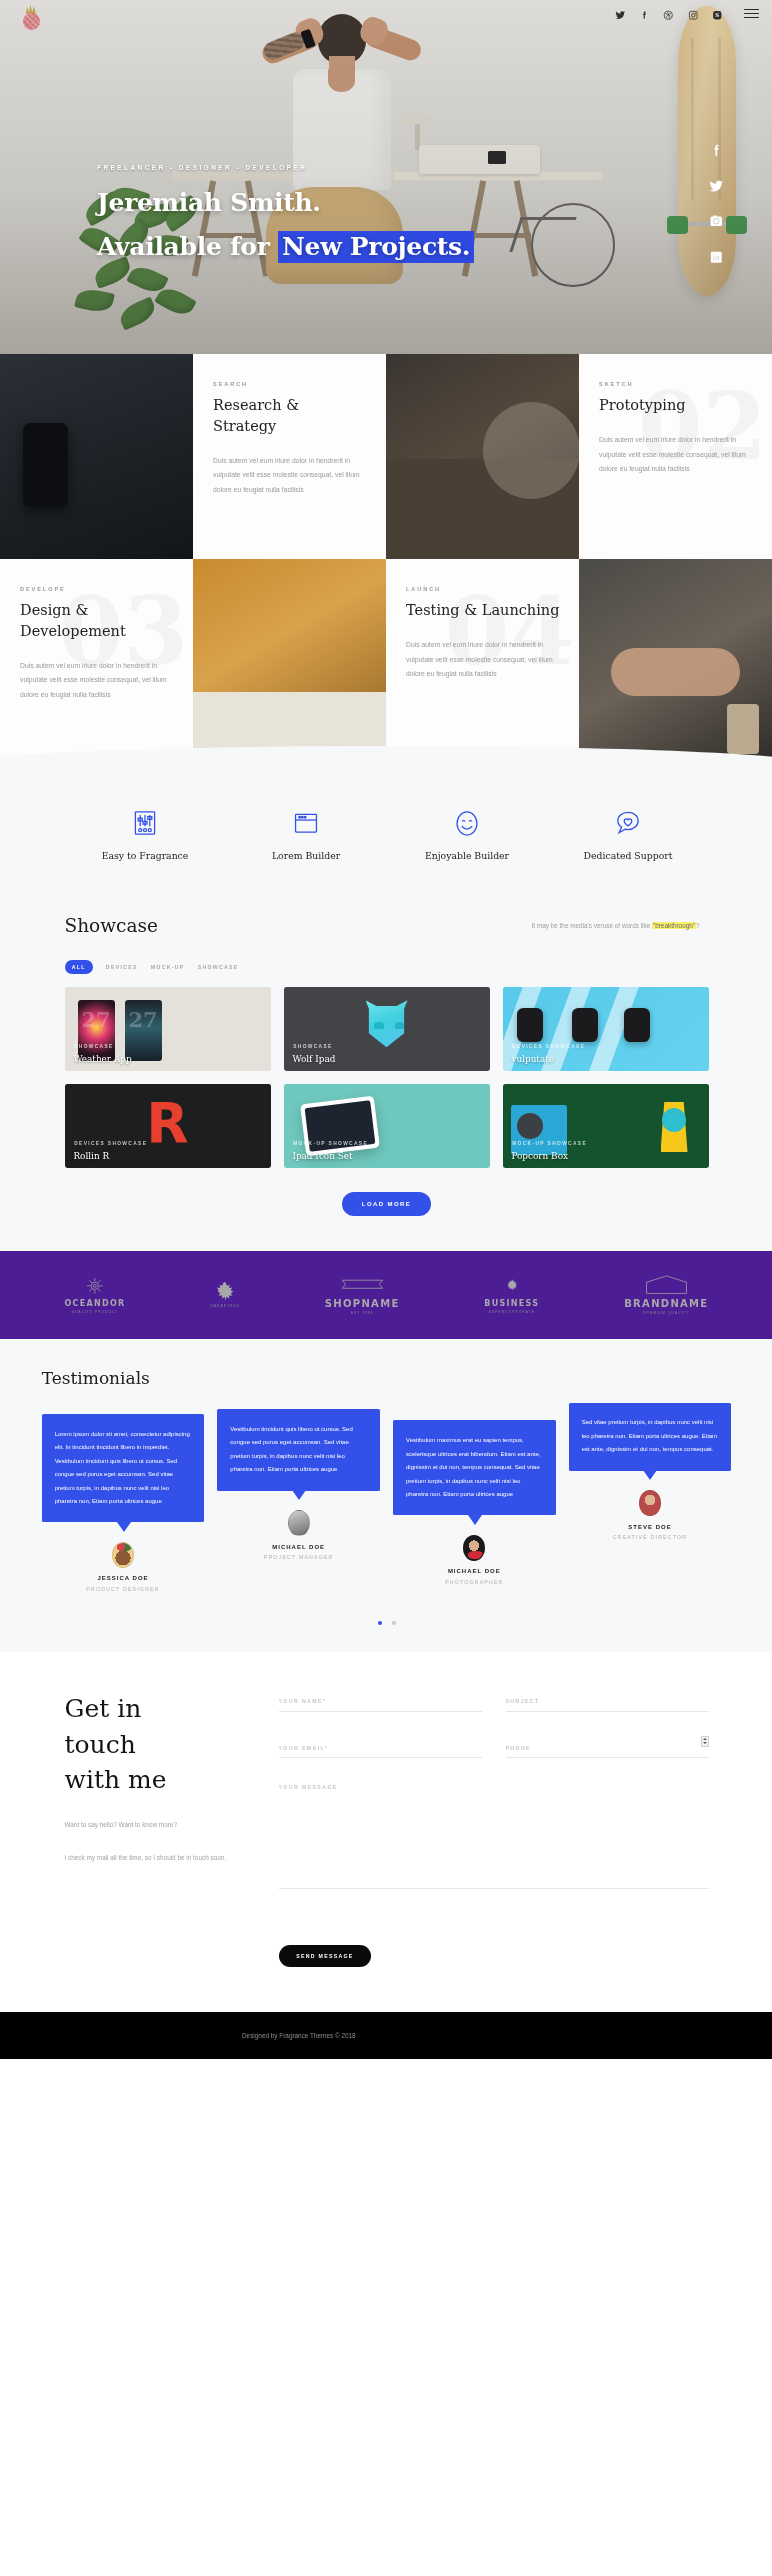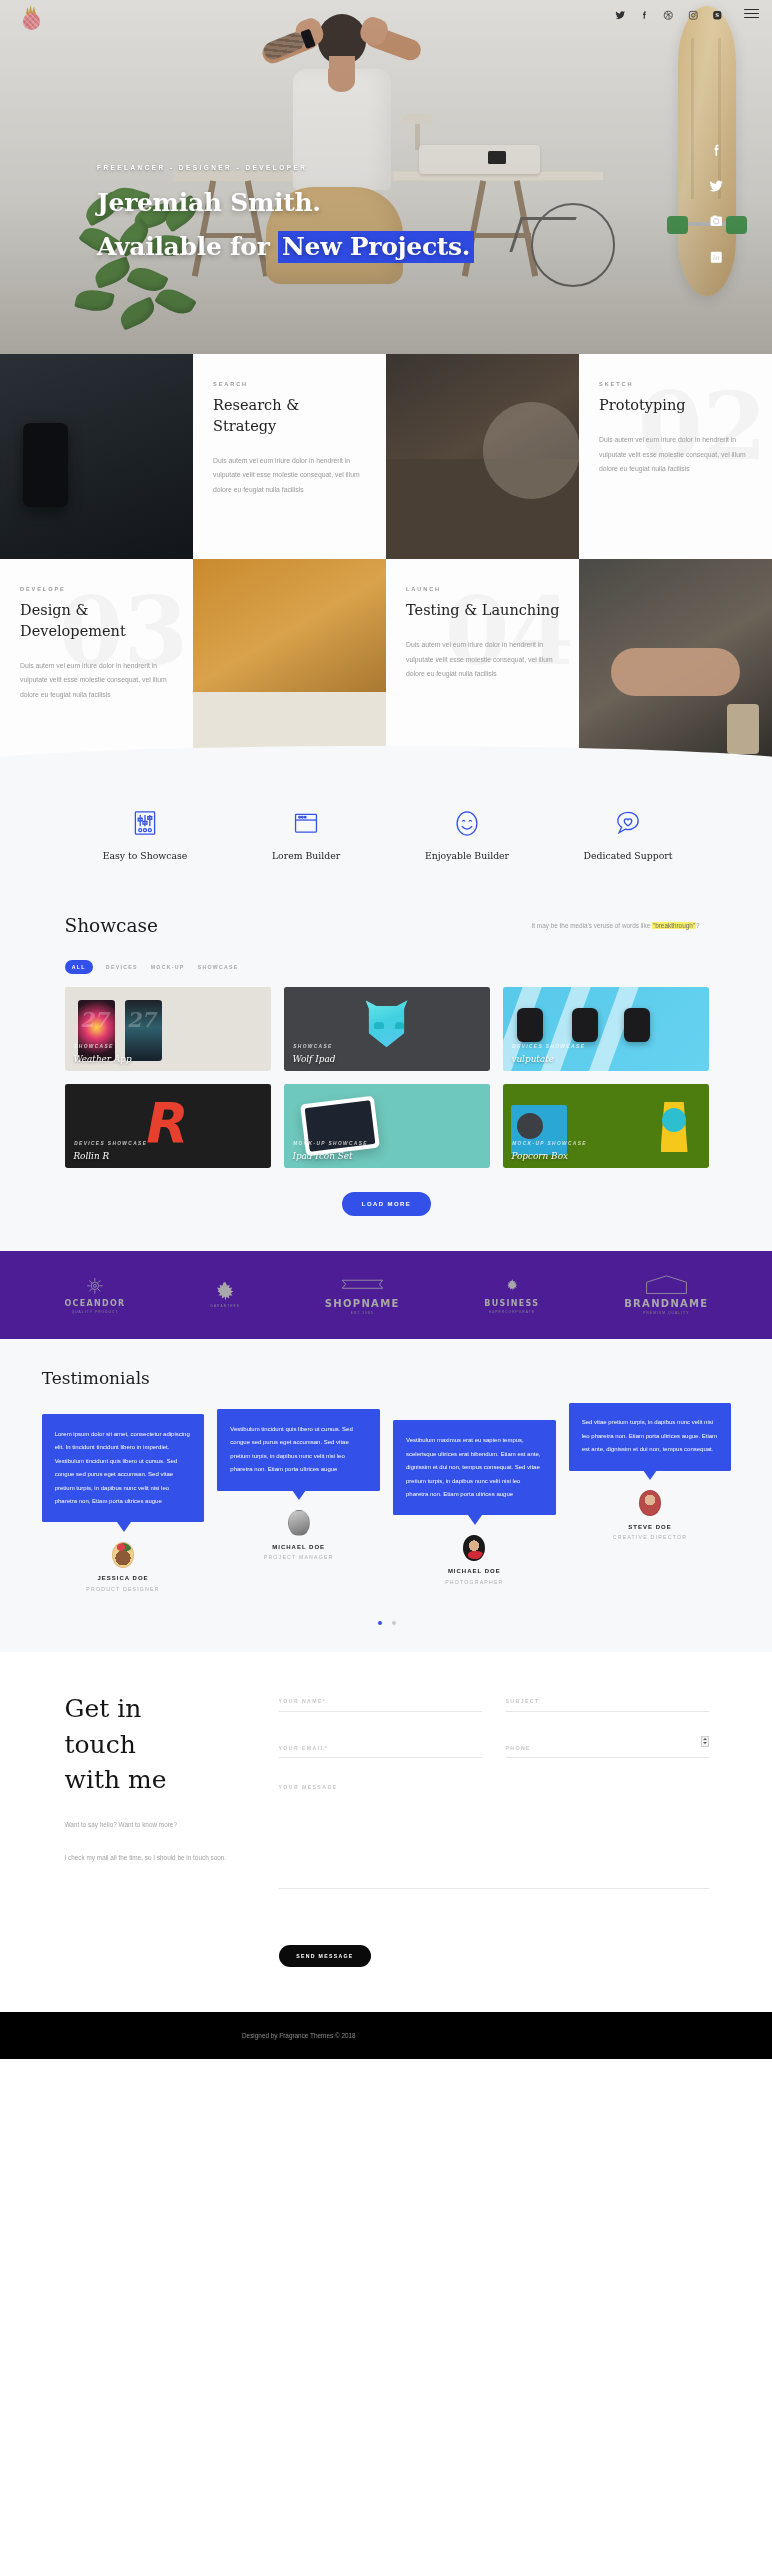--- a/index.html
+++ b/index.html
@@ -156,21 +156,21 @@
   .wrap { width:644px; margin:0 auto; }
   .sc-head { display:flex; align-items:flex-start; justify-content:space-between; margin-bottom:24px;}
   .sc-title { font-family:"DejaVu Serif", serif; font-size:18.5px; font-weight:400; color:#1c1c1c; }
   .sc-note { font-size:6.4px; line-height:1.85; color:#9e9e9e; text-align:left; width:177px; padding-top:4.8px;}
   .sc-note .hl { background:#fcf06a; color:#6a6a6a; padding:0 0.8px; }
   .filters { display:flex; align-items:center; gap:13px; margin-bottom:13px; }
   .chip { font-size:5.2px; letter-spacing:1.3px; font-weight:700; color:#a7a7a7; text-transform:uppercase; cursor:pointer;}
   .chip.active { background:#3351e8; color:#fff; padding:4px 7.2px; border-radius:8.9px; }
 
   .grid { display:grid; grid-template-columns:repeat(3,1fr); gap:13px; }
-  .card { position:relative; height:84px; border-radius:2.4px; overflow:hidden; cursor:pointer;font-style:italic; }
+  .card { position:relative; height:84px; border-radius:2.4px; overflow:hidden; cursor:pointer; }
   .card .cat { position:absolute; left:9.7px; bottom:22px; font-size:4.8px; letter-spacing:1.4px;
       font-weight:700; color:rgba(255,255,255,.72); text-transform:uppercase; }
   .card .cname { position:absolute; left:8.9px; bottom:7.2px; font-family:"DejaVu Serif", serif;
       font-size:8.9px; color:#fff; text-shadow:0 0.8px 2.4px rgba(0,0,0,.4); }
   .c-weather { background:#e3e1da; }
   .c-weather .p1,.c-weather .p2 { position:absolute; top:13px; width:37px; height:61px; border-radius:3.2px; }
   .c-weather .p1 { left:13px; background:radial-gradient(circle at 50% 45%,#ffd24a 0%,#e0386f 30%,#2a1520 70%,#191016 100%); }
   .c-weather .p2 { left:60px; background:linear-gradient(180deg,#1d2228 0%,#2f5f6b 45%,#16202a 100%); }
   .c-weather .n { position:absolute; top:19.3px; width:37px; text-align:center; color:rgba(255,255,255,.25);
      font-family:"DejaVu Serif",serif; font-size:21px; font-weight:700;}
@@ -182,21 +182,21 @@
   .c-fit { background:linear-gradient(135deg,#57c9ea 0%,#66d2f0 100%); }
   .c-fit .stripe { position:absolute; top:-16px; width:17.7px; height:121px; background:rgba(255,255,255,.55); transform:rotate(20deg);}
   .c-fit .w { position:absolute; top:21px; width:26px; height:34px; border-radius:6.4px; background:#1b1b1e; box-shadow:0 2.4px 6.4px rgba(0,0,0,.3);}
   .c-rollin { background:#1e1e1f; }
   .c-rollin .R { position:absolute; left:50%; top:11.3px; transform:translateX(-50%);
      font-family:"DejaVu Sans",sans-serif; font-weight:700; font-size:55px; color:#e8402e; line-height:1;}
   .c-ipad { background:#6fc8bd; }
   .c-ipad .tab { position:absolute; left:19.3px; top:16px; width:74px; height:52px; background:#fff;
      border-radius:4.8px; transform:rotate(-7deg); box-shadow:0 4.8px 11.3px rgba(0,0,0,.2); }
   .c-ipad .scr { position:absolute; left:4px; top:4px; right:4px; bottom:4px; background:#1d2430; border-radius:2.4px;}
-  .c-pop { background:#4d7c0f; }
+  .c-pop { background:#14532d; }
   .c-pop .box { position:absolute; right:21px; top:17.7px; width:27px; height:50px; background:#f7c81c;
      clip-path: polygon(14% 0,86% 0,100% 100%,0 100%); }
   .c-pop .boxc { position:absolute; right:22.5px; top:24px; width:24px; height:24px; border-radius:50%; background:#2dbfcf;}
   .c-pop .mach { position:absolute; left:8px; top:21px; width:56px; height:50px; background:#2aa7d4; border-radius:2.4px;}
   .c-pop .mach:after{content:"";position:absolute;left:6.4px;top:8px;width:26px;height:26px;border-radius:50%;background:#3c3f44;}
 
   .loadwrap { text-align:center; margin-top:24px; }
   .btn-load { display:inline-block; background:#3351e8; color:#fff; font-size:6px; font-weight:700;
       letter-spacing:1.4px; text-transform:uppercase; padding:8.9px 20px; border-radius:16px; border:none; cursor:pointer; }
 
@@ -463,21 +463,21 @@
               <line x1="15" y1="6" x2="15" y2="20"></line>
               <line x1="21" y1="6" x2="21" y2="20"></line>
             <rect x="6.5" y="10" width="5" height="3.4"></rect>
               <rect x="12.5" y="14" width="5" height="3.4"></rect>
               <rect x="18.5" y="8" width="5" height="3.4"></rect>
             <circle cx="9" cy="25" r="1.9"></circle>
               <circle cx="15" cy="25" r="1.9"></circle>
               <circle cx="21" cy="25" r="1.9"></circle>
           </svg>
         </div>
-        <div class="flabel">Easy to Showcase</div>
+        <div class="flabel">Easy to Fragrance</div>
       </div>
       <div class="fitem">
         <div class="ficon">
           <svg width="26" height="22.5" viewBox="0 0 32 28" fill="none" stroke="#3351e8" stroke-width="1.6">
             <rect x="3" y="3" width="26" height="22" rx="1"></rect>
             <line x1="3" y1="10" x2="29" y2="10"></line>
             <circle cx="8" cy="6.6" r="1" fill="#3351e8"></circle>
               <circle cx="11.5" cy="6.6" r="1" fill="#3351e8"></circle>
               <circle cx="15" cy="6.6" r="1" fill="#3351e8"></circle>
           </svg>

